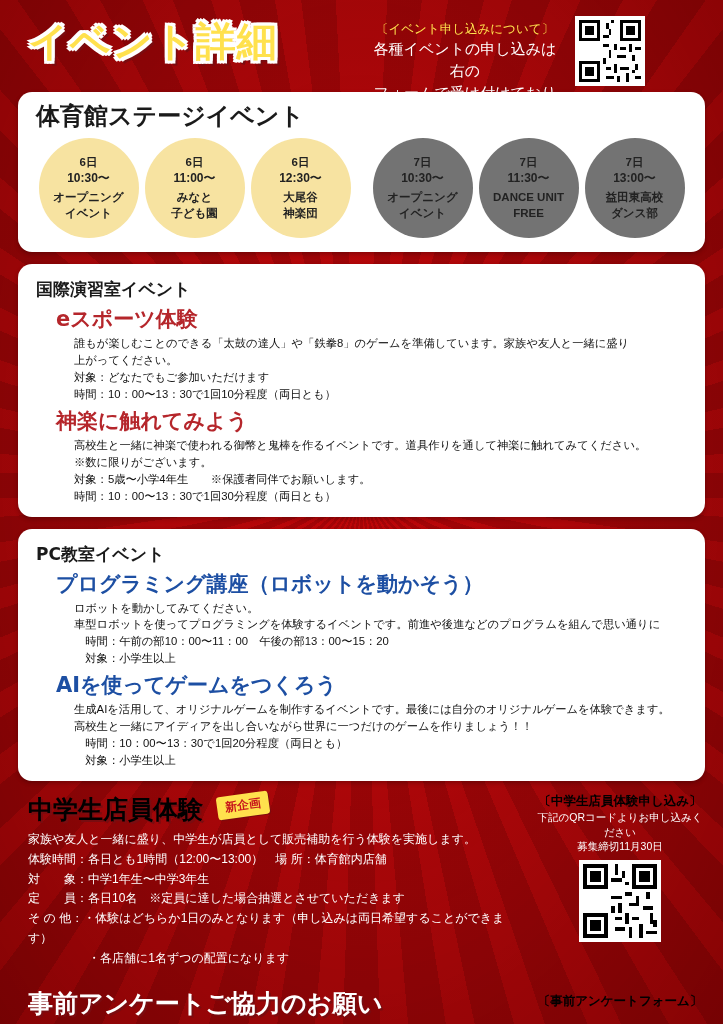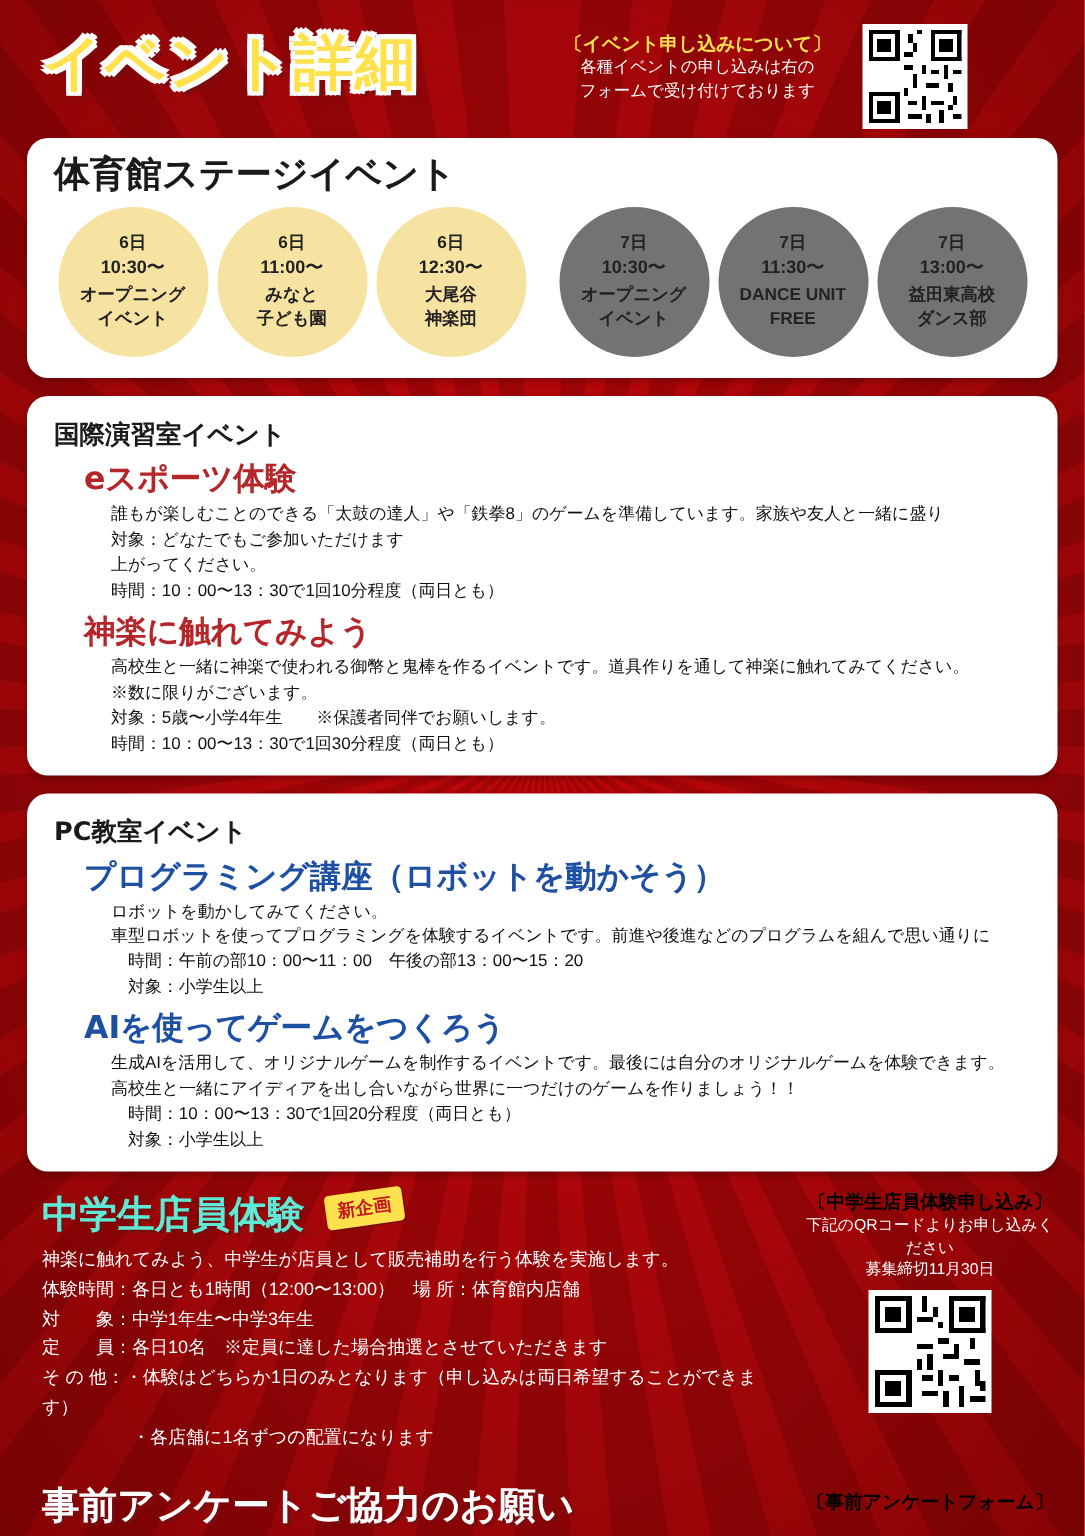--- a/index.html
+++ b/index.html
@@ -34,22 +34,22 @@
     text-shadow:
       -3px -3px 0 #fff, 3px -3px 0 #fff, -3px 3px 0 #fff, 3px 3px 0 #fff,
       0 -3px 0 #fff, 0 3px 0 #fff, -3px 0 0 #fff, 3px 0 0 #fff,
       5px 5px 0 #7a0c10;
     font-family:"DejaVu Sans", sans-serif;
   }
   .header-note{
     position:absolute;left:370px;top:20px;width:190px;
     color:#fff;text-align:center;line-height:1.45;
   }
-  .header-note .hn-title{font-size:12.5px;font-weight:bold;color:#ffe14d;}
-  .header-note .hn-body{font-size:11px;}
+  .header-note .hn-title{font-size:12.5px;font-weight:normal;color:#ffe14d;}
+  .header-note .hn-body{font-size:15px;}
   .qr{
     background:#fff;padding:4px;display:block;
   }
   .qr svg{display:block;}
 
   
   .panel{
     background:#fff;border-radius:14px;margin:0 18px 12px 18px;
     position:relative;
     box-shadow:0 2px 4px rgba(0,0,0,.25);
@@ -84,21 +84,21 @@
   .body-t{font-size:11.3px;color:#111;line-height:1.5;margin:0 24px 0 56px;}
   .body-t .ln{display:block;}
   .panel-h2{
     font-size:17px;font-weight:bold;color:#1a1a1a;padding:8px 0 0 18px;
     font-family:"DejaVu Sans", sans-serif;
   }
 
   
   .red-sec{margin:10px 22px 0 28px;color:#fff;position:relative;}
   .red-h{
-    font-size:25px;font-weight:bold;color:#5eead4;
+    font-size:25px;font-weight:bold;color:#000000;
     text-shadow:2px 2px 0 #7a0c10;
     font-family:"DejaVu Sans", sans-serif;
     display:inline-block;
   }
   .badge-new{
     display:inline-block;background:#ffe14d;color:#c8161d;font-size:12px;font-weight:bold;
     padding:3px 8px;border-radius:3px;transform:rotate(-8deg);
     margin-left:10px;vertical-align:9px;
     box-shadow:1px 1px 0 #7a0c10;
   }
@@ -222,22 +222,22 @@
       </div>
     </div>
   </div>
 
   <div class="panel ev-panel">
     <div class="panel-h2">国際演習室イベント</div>
 
     <div class="sec-h">eスポーツ体験</div>
     <div class="body-t">
       <span class="ln">誰もが楽しむことのできる「太鼓の達人」や「鉄拳8」のゲームを準備しています。家族や友人と一緒に盛り</span>
+      <span class="ln">上がってください。</span>
       <span class="ln">対象：どなたでもご参加いただけます</span>
-      <span class="ln">上がってください。</span>
       <span class="ln">時間：10：00〜13：30で1回10分程度（両日とも）</span>
     </div>
 
     <div class="sec-h">神楽に触れてみよう</div>
     <div class="body-t">
       <span class="ln">高校生と一緒に神楽で使われる御幣と鬼棒を作るイベントです。道具作りを通して神楽に触れてみてください。</span>
       <span class="ln">※数に限りがございます。</span>
       <span class="ln">対象：5歳〜小学4年生　　※保護者同伴でお願いします。</span>
       <span class="ln">時間：10：00〜13：30で1回30分程度（両日とも）</span>
     </div>
@@ -260,21 +260,21 @@
       <span class="ln">高校生と一緒にアイディアを出し合いながら世界に一つだけのゲームを作りましょう！！</span>
       <span class="ln">　時間：10：00〜13：30で1回20分程度（両日とも）</span>
       <span class="ln">　対象：小学生以上</span>
     </div>
   </div>
 
   <div class="red-sec">
     <span class="red-h">中学生店員体験</span>
     <span class="badge-new">新企画</span>
     <div class="red-body">
-      <span class="ln">神楽に触れてみよう、中学生が店員として販売補助を行う体験を実施します。</span>
+      <span class="ln">家族や友人と一緒に盛り、中学生が店員として販売補助を行う体験を実施します。</span>
       <span class="ln">体験時間：各日とも1時間（12:00〜13:00）　場 所：体育館内店舗</span>
       <span class="ln">対　　象：中学1年生〜中学3年生</span>
       <span class="ln">定　　員：各日10名　※定員に達した場合抽選とさせていただきます</span>
       <span class="ln">そ の 他：・体験はどちらか1日のみとなります（申し込みは両日希望することができます）</span>
       <span class="ln">　　　　　・各店舗に1名ずつの配置になります</span>
     </div>
     <div class="rside">
       <div class="rs-title">〔中学生店員体験申し込み〕</div>
       <div class="rs-sub">下記のQRコードよりお申し込みください</div>
       <div class="rs-sub">募集締切11月30日</div>

